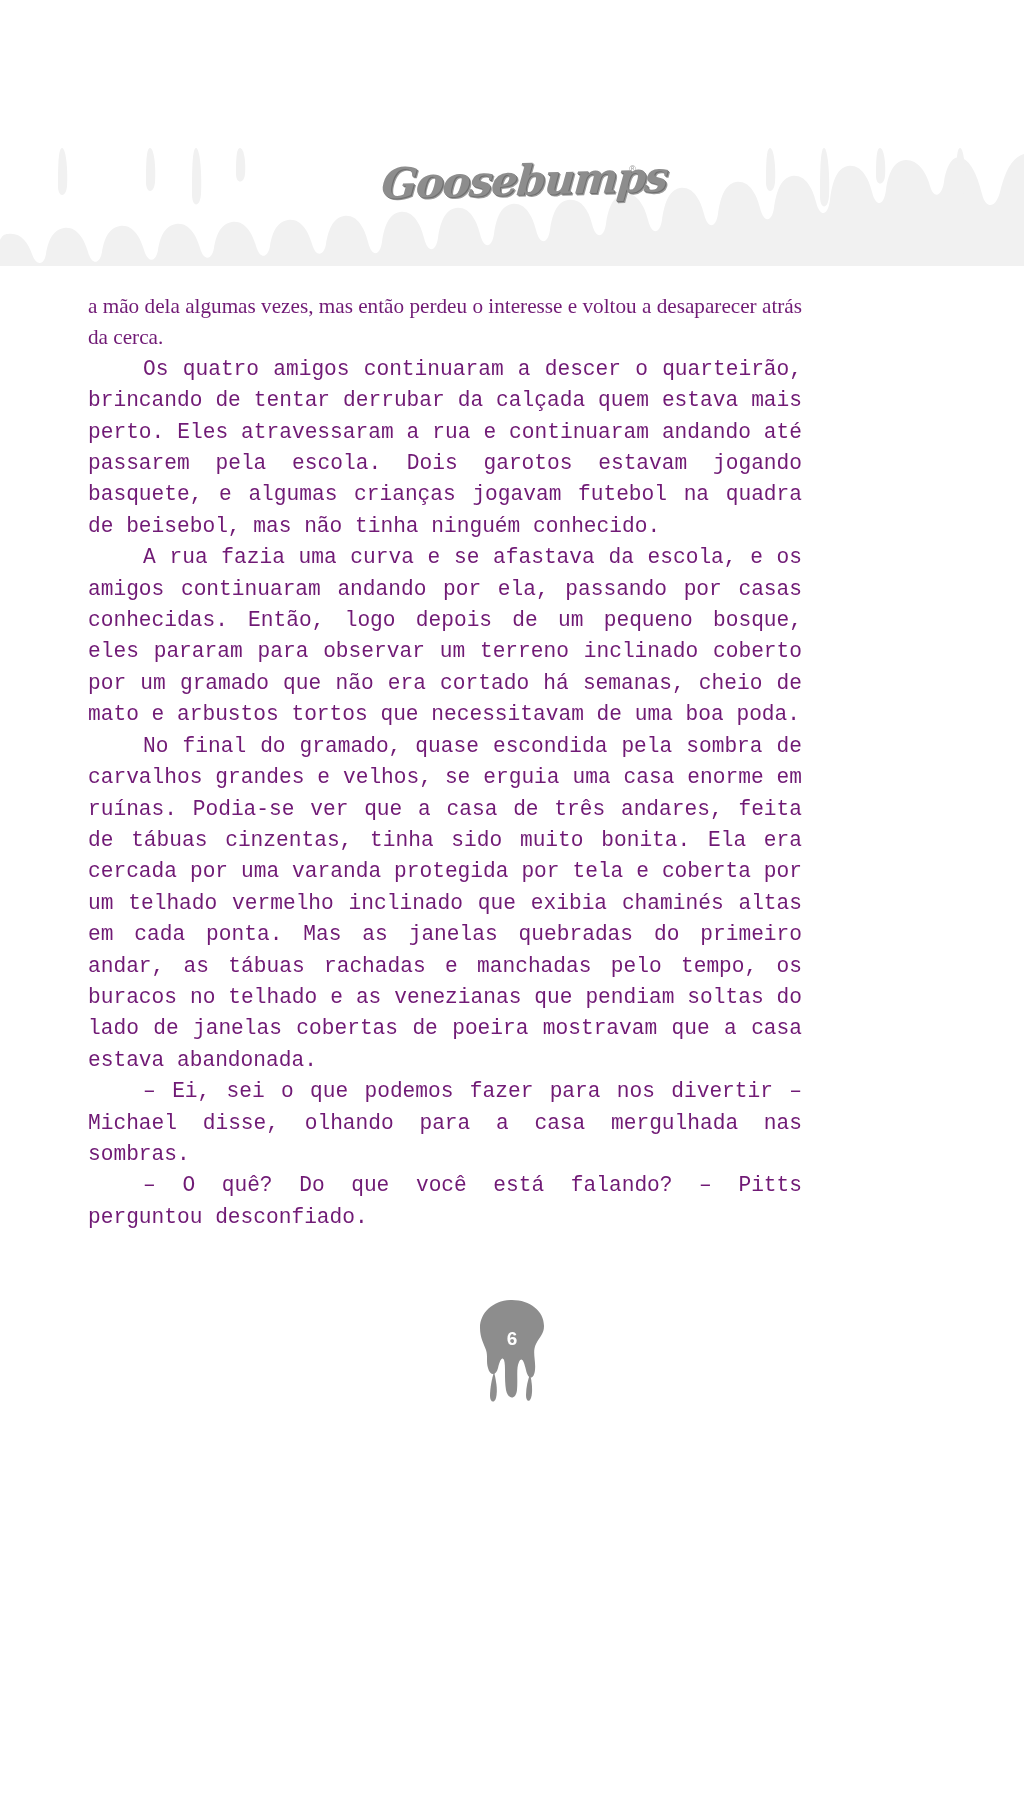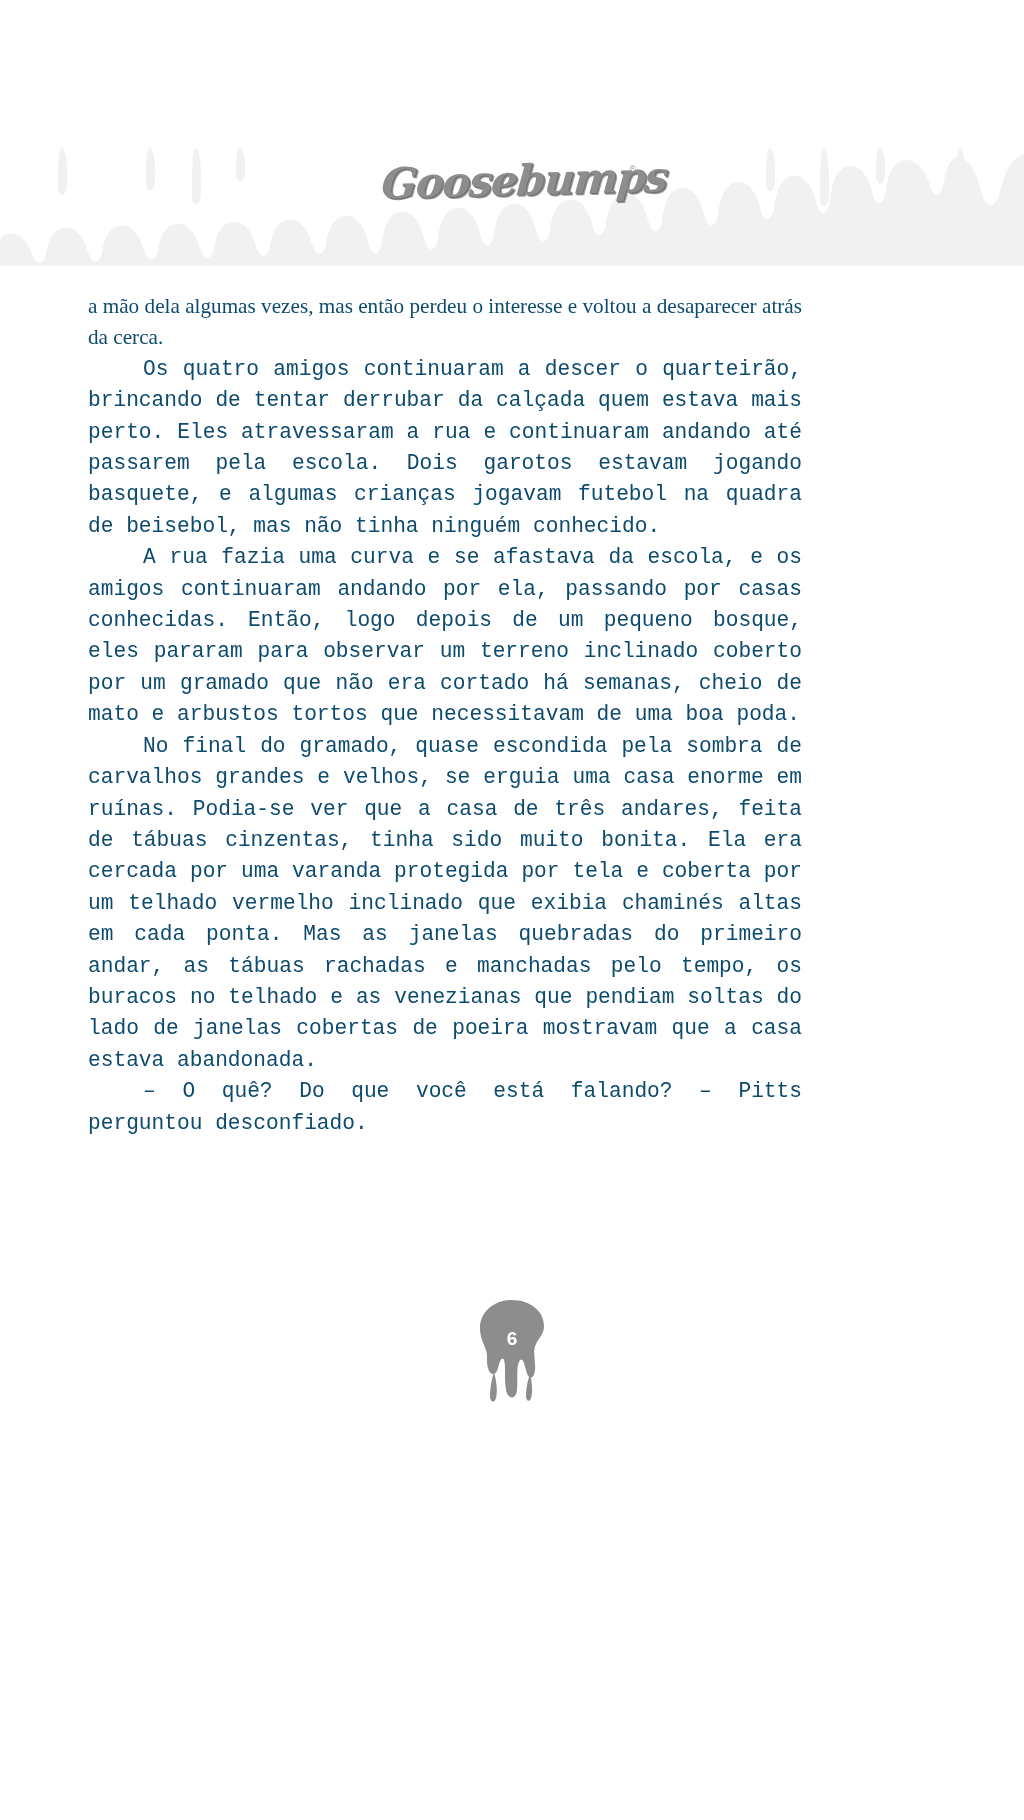--- a/index.html
+++ b/index.html
@@ -90,21 +90,21 @@
   }
 
   
   .body-text {
     position: absolute;
     left: 88px;
     top: 291px;
     width: 714px;
     font-size: 21.2px;
     line-height: 31.4px;
-    color: #0c4a6e;
+    color: #701a75;
     text-align: justify;
     text-justify: inter-word;
     -webkit-font-smoothing: antialiased;
   }
   .body-text p {
     margin: 0;
     text-indent: 0;
   }
   .body-text p.indent {
     text-indent: 2.6em;
@@ -196,20 +196,21 @@
       <div class="logo-text">Goosebumps</div>
       <span class="logo-tm">®</span>
     </div>
   </div>
 
   <div class="body-text" id="bodyText">
       <p class="">a mão dela algumas vezes, mas então perdeu o interesse e voltou a desaparecer atrás da cerca.</p>
       <p class="indent">Os quatro amigos continuaram a descer o quarteirão, brincando de tentar derrubar da calçada quem estava mais perto. Eles atravessaram a rua e continuaram andando até passarem pela escola. Dois garotos estavam jogando basquete, e algumas crianças jogavam futebol na quadra de beisebol, mas não tinha ninguém conhecido.</p>
       <p class="indent">A rua fazia uma curva e se afastava da escola, e os amigos continuaram andando por ela, passando por casas conhecidas. Então, logo depois de um pequeno bosque, eles pararam para observar um terreno inclinado coberto por um gramado que não era cortado há semanas, cheio de mato e arbustos tortos que necessitavam de uma boa poda.</p>
       <p class="indent">No final do gramado, quase escondida pela sombra de carvalhos grandes e velhos, se erguia uma casa enorme em ruínas. Podia-se ver que a casa de três andares, feita de tábuas cinzentas, tinha sido muito bonita. Ela era cercada por uma varanda protegida por tela e coberta por um telhado vermelho inclinado que exibia chaminés altas em cada ponta. Mas as janelas quebradas do primeiro andar, as tábuas rachadas e manchadas pelo tempo, os buracos no telhado e as venezianas que pendiam soltas do lado de janelas cobertas de poeira mostravam que a casa estava abandonada.</p>
+      <p class="indent">– Ei, sei o que podemos fazer para nos divertir – Michael disse, olhando para a casa mergulhada nas sombras.</p>
       <p class="indent">– O quê? Do que você está falando? – Pitts perguntou desconfiado.</p>
     </div>
 
   <div class="page-number-wrap">
     <div class="blob">
       <svg width="76" height="110" viewBox="0 0 76 110">
         <path fill="#8d8d8d" d="
           M38,2
           C20,2 6,14 6,30
           C6,40 10,46 12,52

